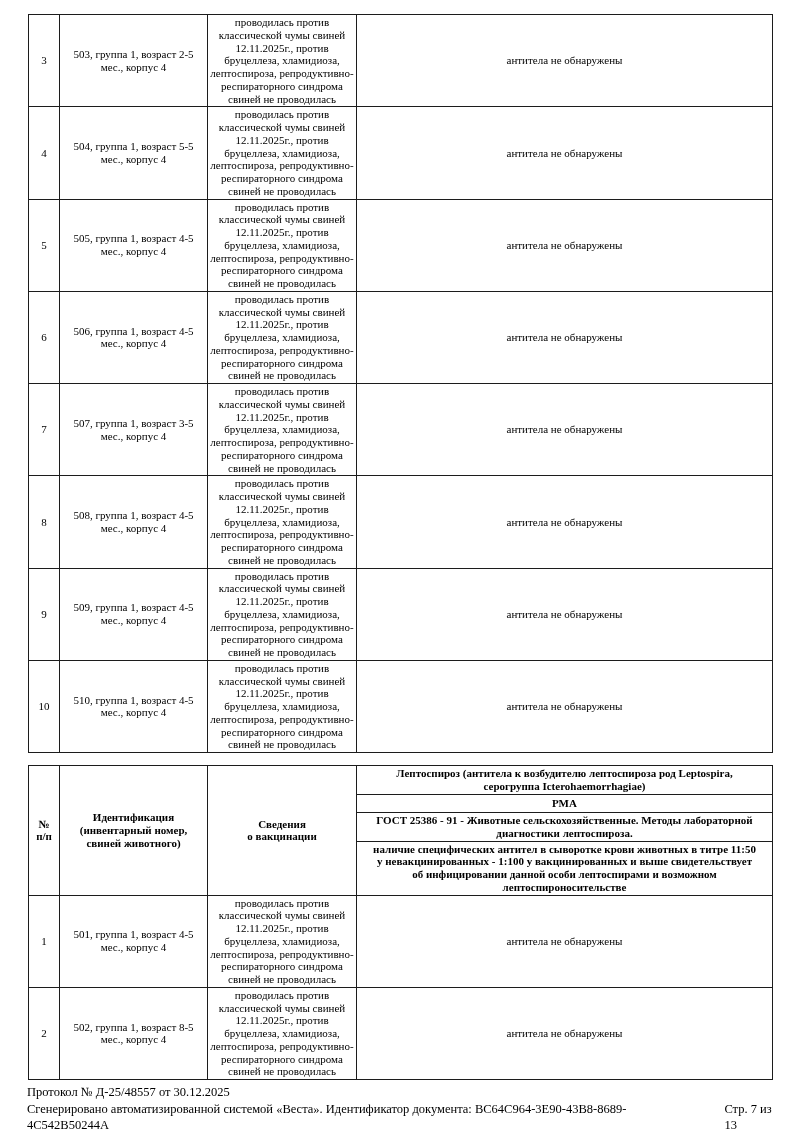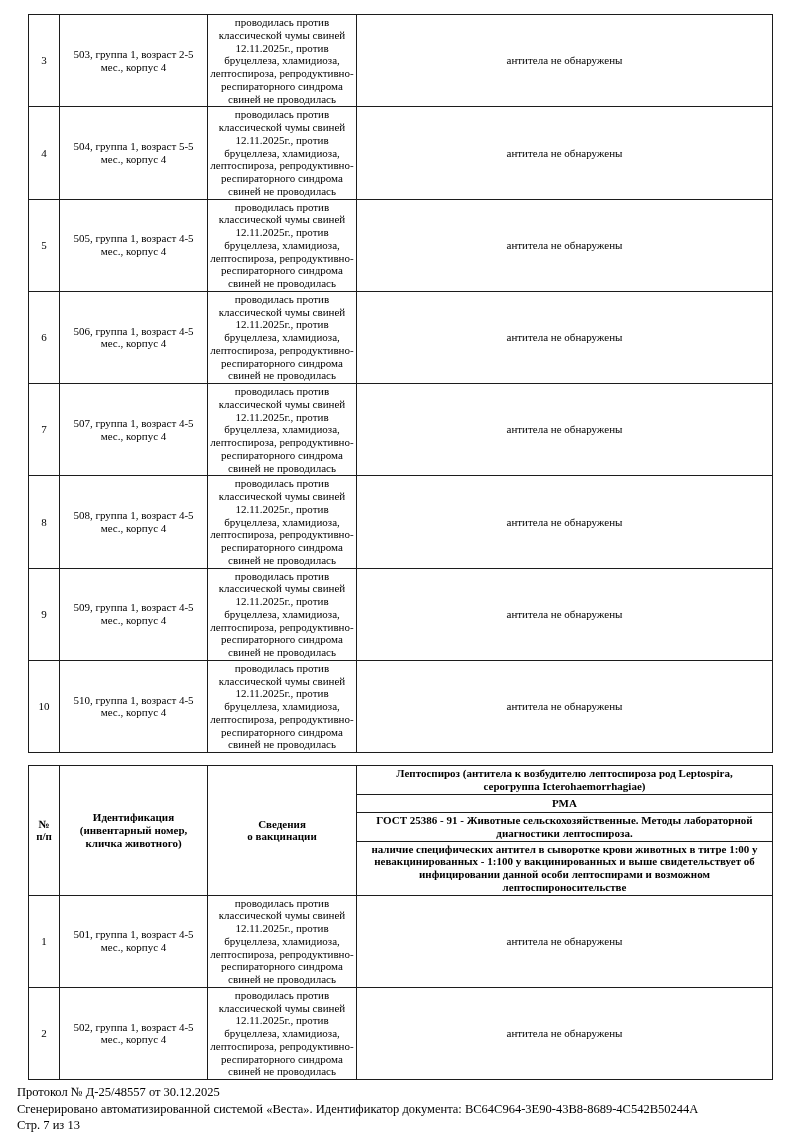--- a/index.html
+++ b/index.html
@@ -33,25 +33,25 @@
   tr.h2 { height: 18px; }
   tr.h3 { height: 29px; }
   tr.h4 { height: 43px; }
   .sub  { padding: 1px 14px; }
 
   .prewrap { white-space: pre-line; }
   .vacc-cell { padding: 1px 2px; }
 
   .footer {
     position: absolute;
-    left: 17px; right: 13px; top: 1084px;
+    left: 27px; right: 13px; top: 1084px;
     font-size: 12.5px;
     line-height: 16.5px;
   }
-  .footer-row { display: flex; justify-content: center; align-items: baseline; flex-direction: column; }
+  .footer-row { display: flex; justify-content: center; align-items: baseline; }
   .footer-row .gen { padding-right: 20px; }
 </style>
 </head>
 <body>
 
 <div class="page">
   <div class="content">
 
     <table class="t1">
       <colgroup>
@@ -85,21 +85,21 @@
 
           <tr>
             <td>6</td>
             <td>506, группа 1, возраст 4-5 мес., корпус 4</td>
             <td class="vacc-cell">проводилась против классической чумы свиней 12.11.2025г., против бруцеллеза, хламидиоза, лептоспироза, репродуктивно-респираторного синдрома свиней не проводилась</td>
             <td>антитела не обнаружены</td>
           </tr>
 
           <tr>
             <td>7</td>
-            <td>507, группа 1, возраст 4-5 мес., корпус 4</td>
+            <td>507, группа 1, возраст 3-5 мес., корпус 4</td>
             <td class="vacc-cell">проводилась против классической чумы свиней 12.11.2025г., против бруцеллеза, хламидиоза, лептоспироза, репродуктивно-респираторного синдрома свиней не проводилась</td>
             <td>антитела не обнаружены</td>
           </tr>
 
           <tr>
             <td>8</td>
             <td>508, группа 1, возраст 4-5 мес., корпус 4</td>
             <td class="vacc-cell">проводилась против классической чумы свиней 12.11.2025г., против бруцеллеза, хламидиоза, лептоспироза, репродуктивно-респираторного синдрома свиней не проводилась</td>
             <td>антитела не обнаружены</td>
           </tr>
@@ -124,47 +124,47 @@
       <colgroup>
         <col style="width:31px">
           <col style="width:148px">
           <col style="width:149px">
           <col style="width:416px">
       </colgroup>
       <thead>
         <tr class="h1">
           <th rowspan="4" class="prewrap">№
 п/п</th>
-          <th rowspan="4">Идентификация (инвентарный номер, кличка животного)</th>
+          <th rowspan="4">Идентификация (инвентарный номер, свиней животного)</th>
           <th rowspan="4" class="prewrap">Сведения
 о вакцинации</th>
           <th class="sub">Лептоспироз (антитела к возбудителю лептоспироза род Leptospira, серогруппа Icterohaemorrhagiae)</th>
         </tr>
         <tr class="h2">
           <th class="sub">РМА</th>
         </tr>
         <tr class="h3">
           <th class="sub">ГОСТ 25386 - 91 - Животные сельскохозяйственные. Методы лабораторной диагностики лептоспироза.</th>
         </tr>
         <tr class="h4">
-          <th class="sub">наличие специфических антител в сыворотке крови животных в титре 1:00 у невакцинированных - 1:100 у вакцинированных и выше свидетельствует об инфицировании данной особи лептоспирами и возможном лептоспироносительстве</th>
+          <th class="sub">наличие специфических антител в сыворотке крови животных в титре 11:50 у невакцинированных - 1:100 у вакцинированных и выше свидетельствует об инфицировании данной особи лептоспирами и возможном лептоспироносительстве</th>
         </tr>
       </thead>
       <tbody>
 
           <tr>
             <td>1</td>
             <td>501, группа 1, возраст 4-5 мес., корпус 4</td>
             <td class="vacc-cell">проводилась против классической чумы свиней 12.11.2025г., против бруцеллеза, хламидиоза, лептоспироза, репродуктивно-респираторного синдрома свиней не проводилась</td>
             <td>антитела не обнаружены</td>
           </tr>
 
           <tr>
             <td>2</td>
-            <td>502, группа 1, возраст 4-5 мес., корпус 4</td>
+            <td>502, группа 1, возраст 8-5 мес., корпус 4</td>
             <td class="vacc-cell">проводилась против классической чумы свиней 12.11.2025г., против бруцеллеза, хламидиоза, лептоспироза, репродуктивно-респираторного синдрома свиней не проводилась</td>
             <td>антитела не обнаружены</td>
           </tr>
         </tbody>
     </table>
 
   </div>
 
   <div class="footer">
     <div>Протокол № Д-25/48557 от 30.12.2025</div>

